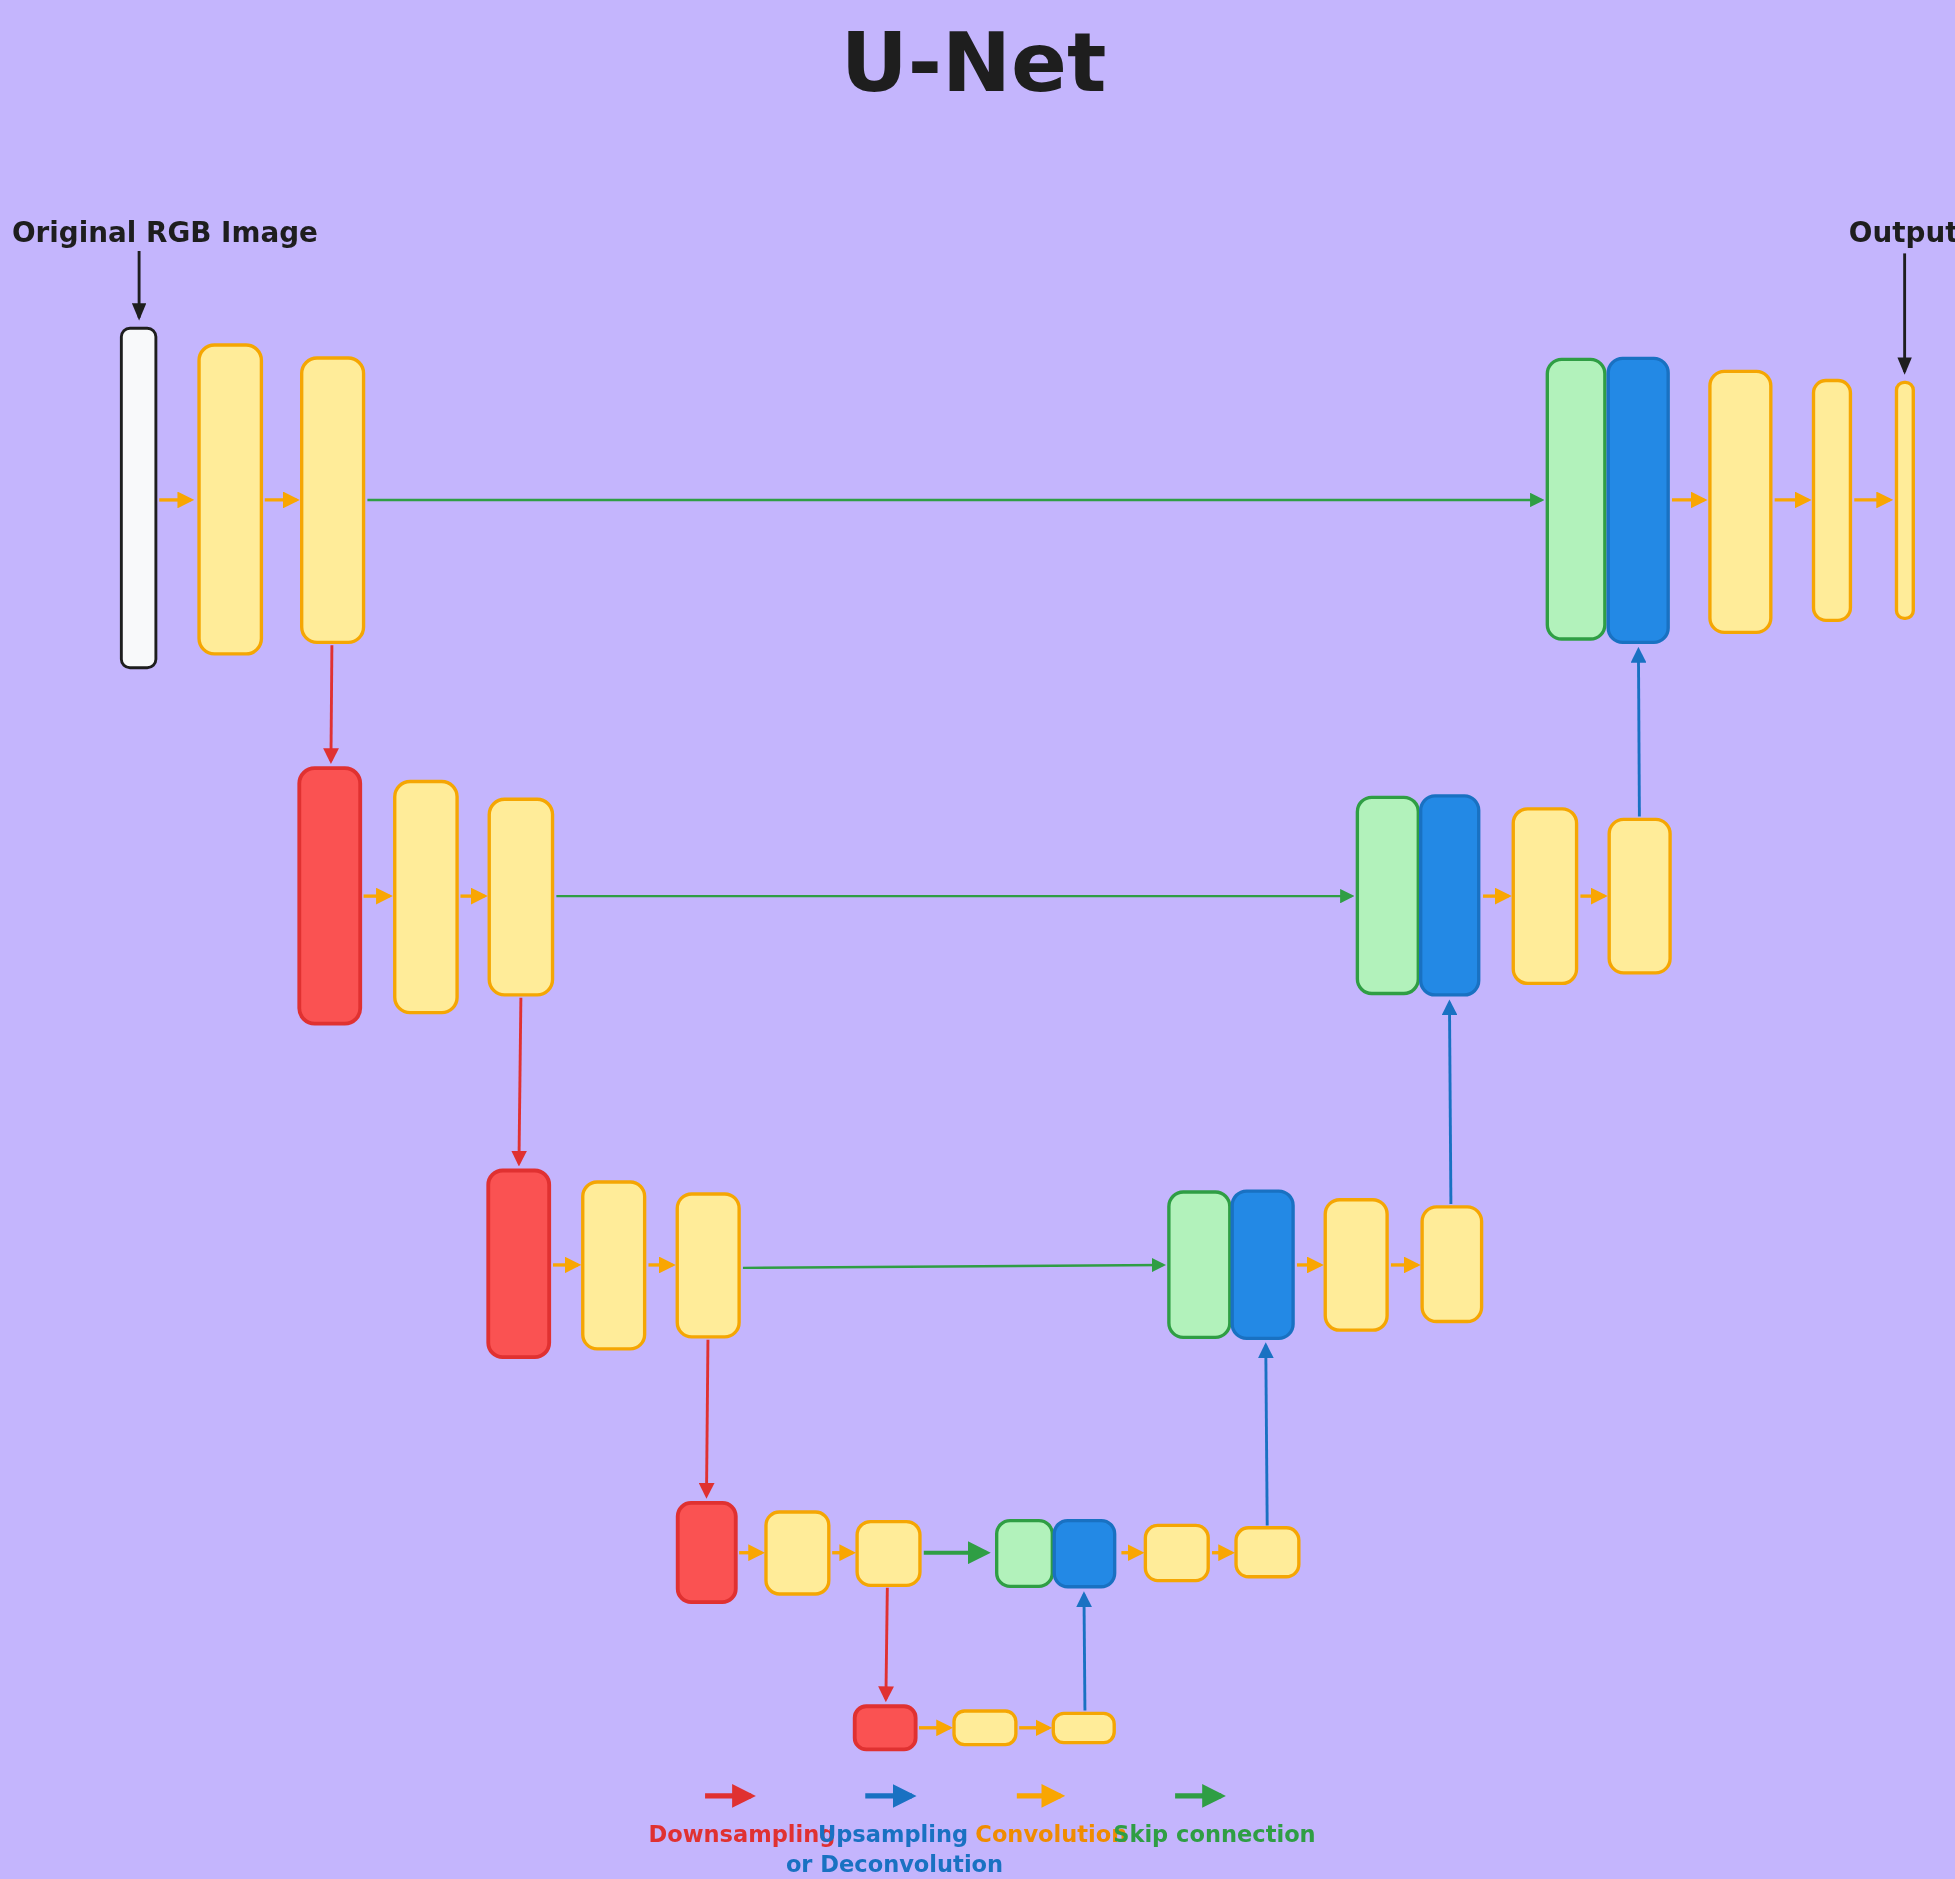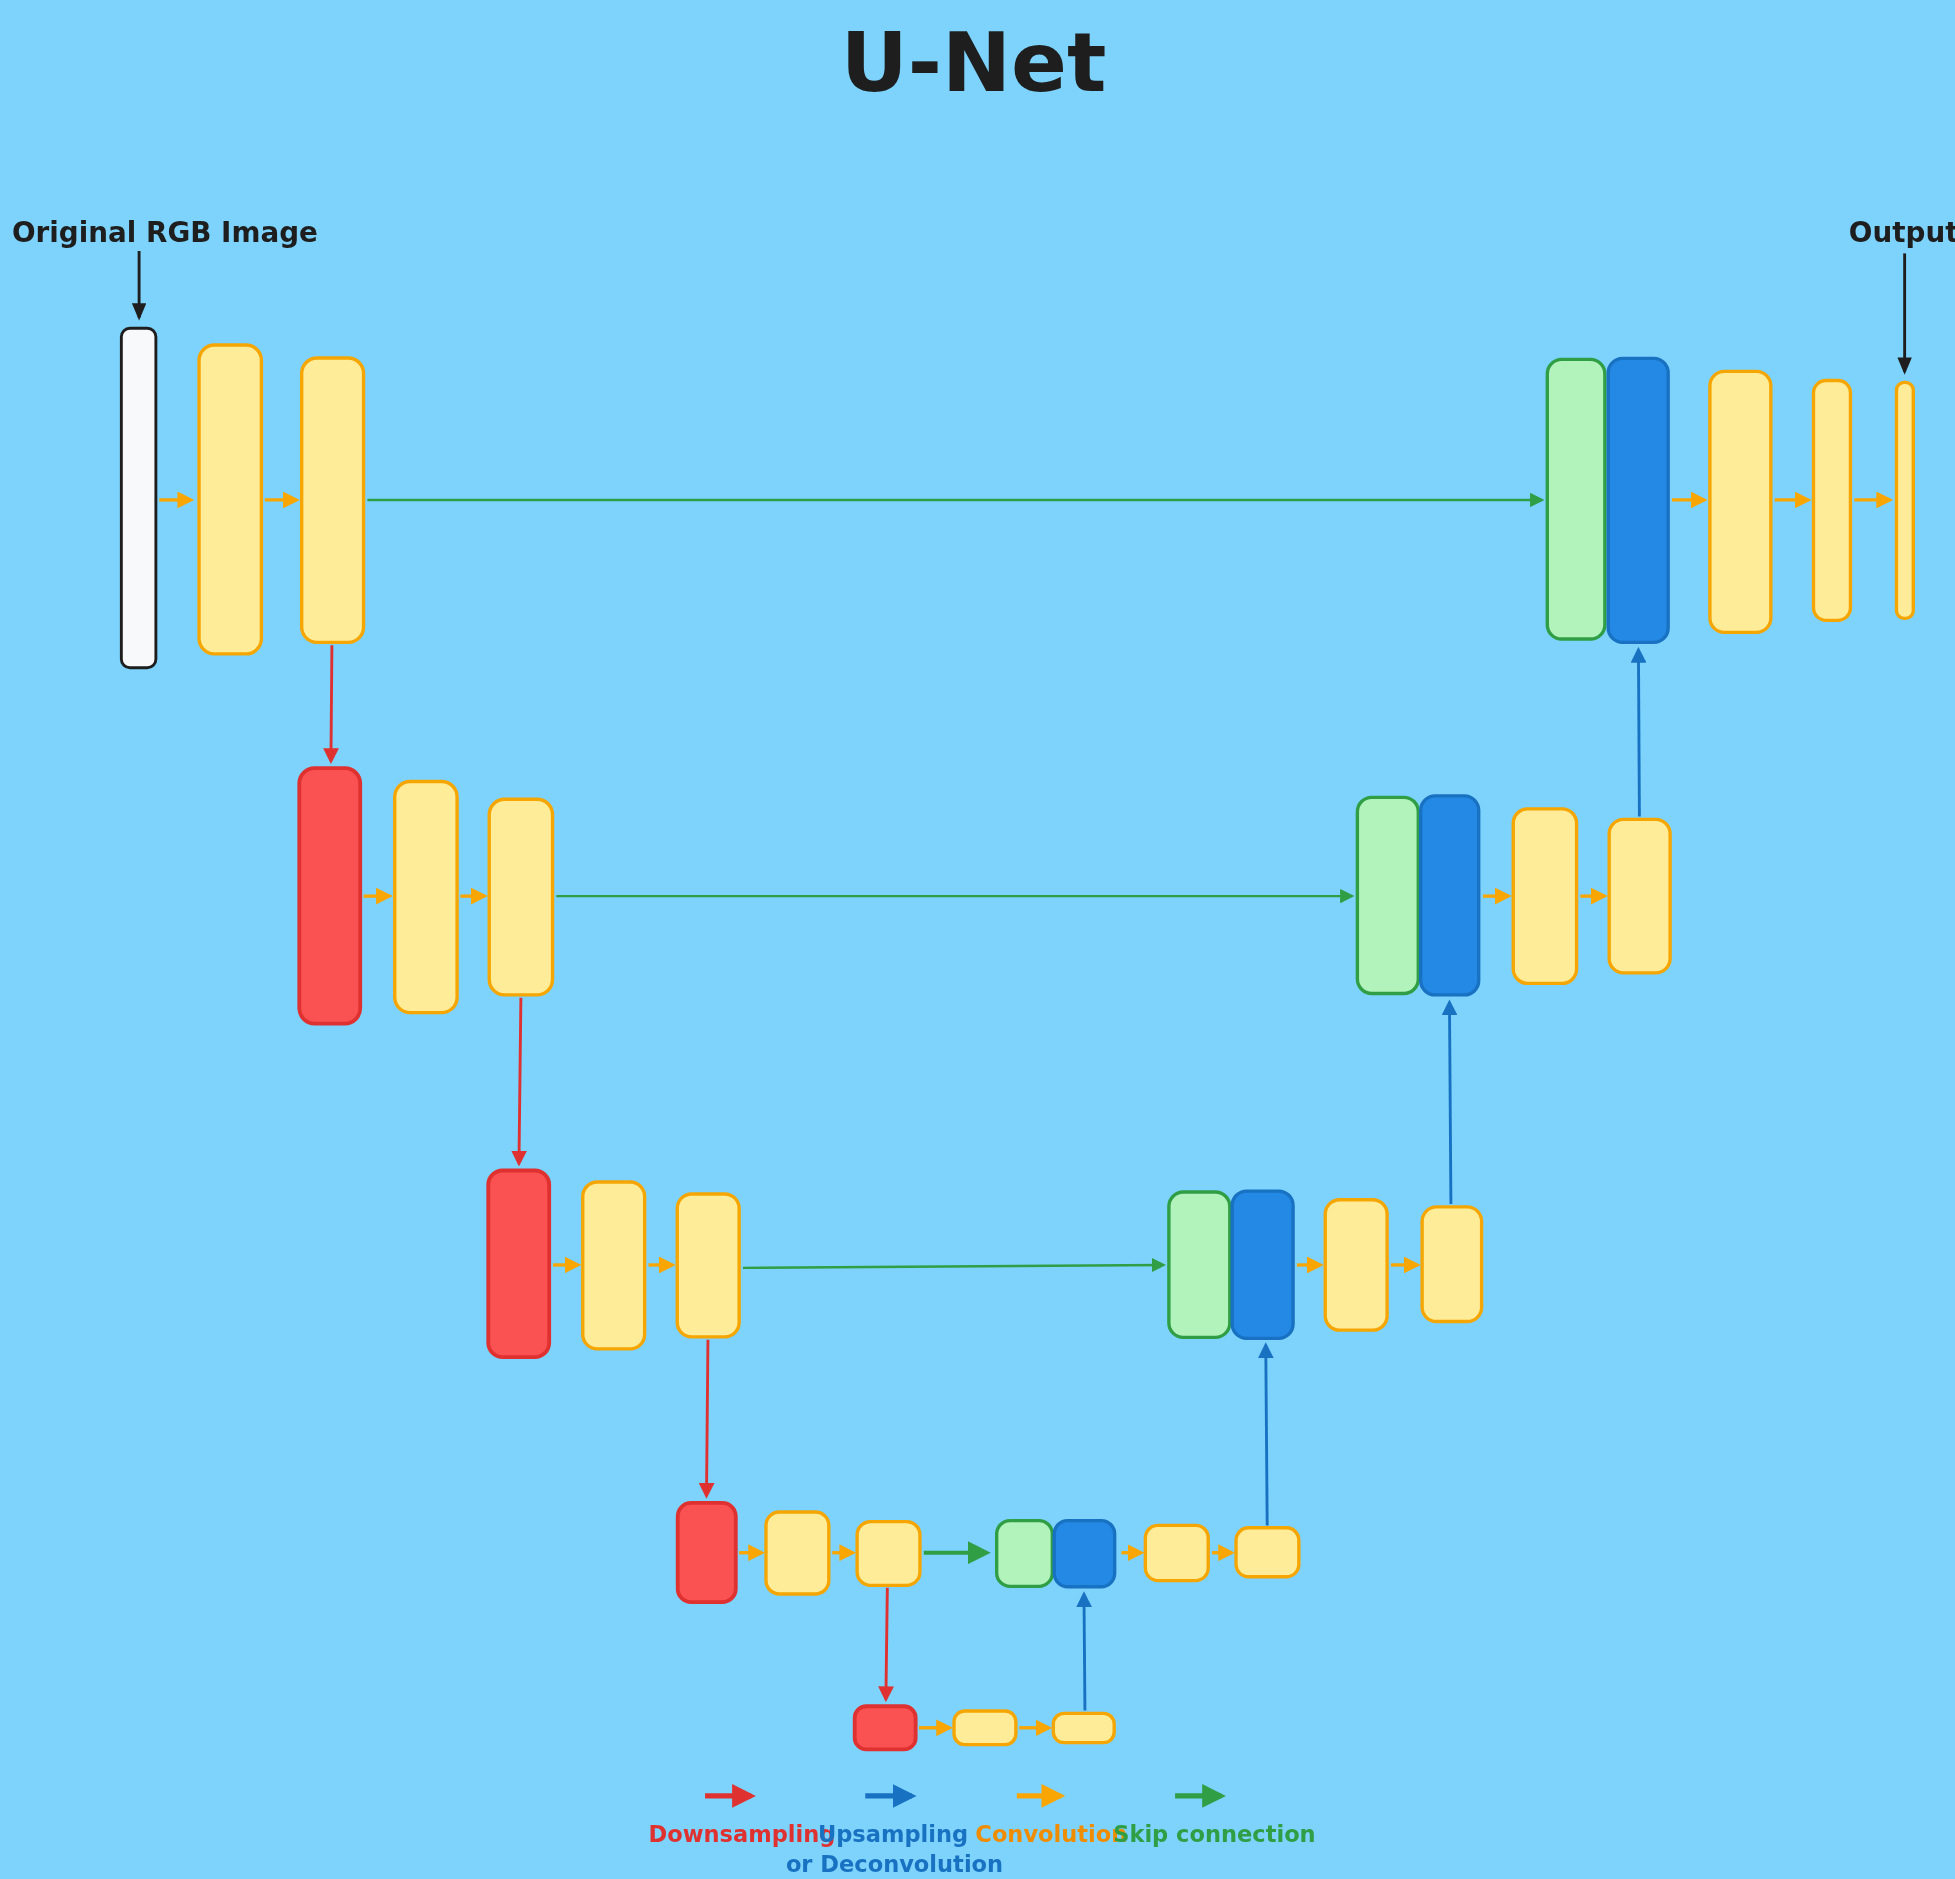--- a/index.html
+++ b/index.html
@@ -1,16 +1,16 @@
 <!DOCTYPE html>
 <html style="font-size:7.7px"><head>
 <meta charset="utf-8">
 <style>
   html,body { margin:0; padding:0; background:#ffffff; }
-  .canvas { position:relative; width:1955px; height:1880px; background:#7dd3fc; overflow:hidden; }
+  .canvas { position:relative; width:1955px; height:1880px; background:#c4b5fd; overflow:hidden; }
   svg { display:block; }
   text { font-family:"DejaVu Sans", sans-serif; fill:#1e1e1e; }
   .title-text   { font-size:172px; font-weight:700; text-anchor:middle; }
   .io-label     { font-size:58px; font-weight:600; }
   .io-label-mid { text-anchor:middle; }
   .legend-label { font-size:47px; font-weight:600; text-anchor:middle; }
   .lg-red    { fill:#e03131; }
   .lg-blue   { fill:#1971c2; }
   .lg-orange { fill:#f08c00; }
   .lg-green  { fill:#2f9e44; }

